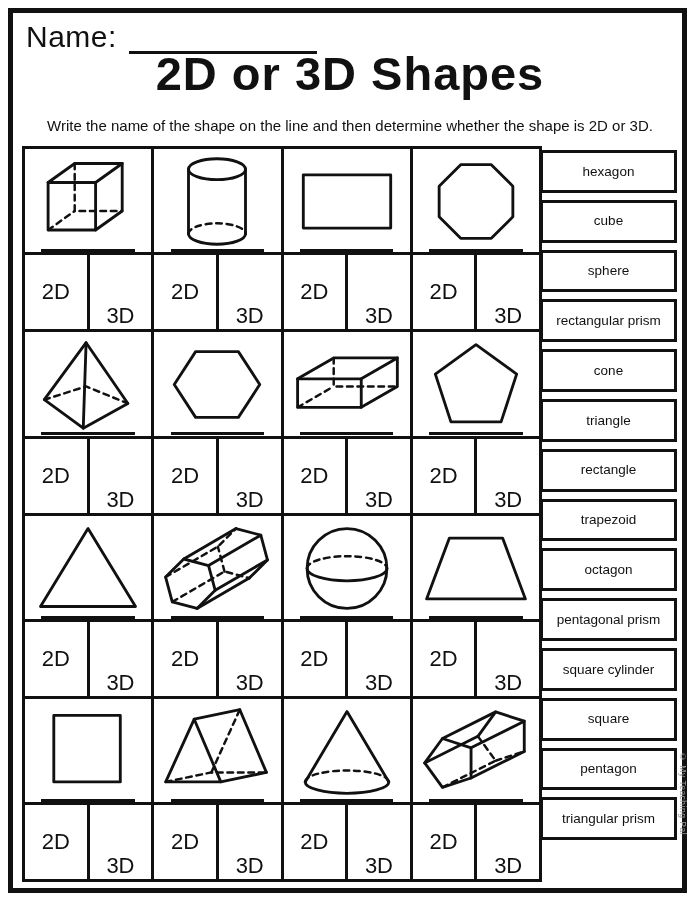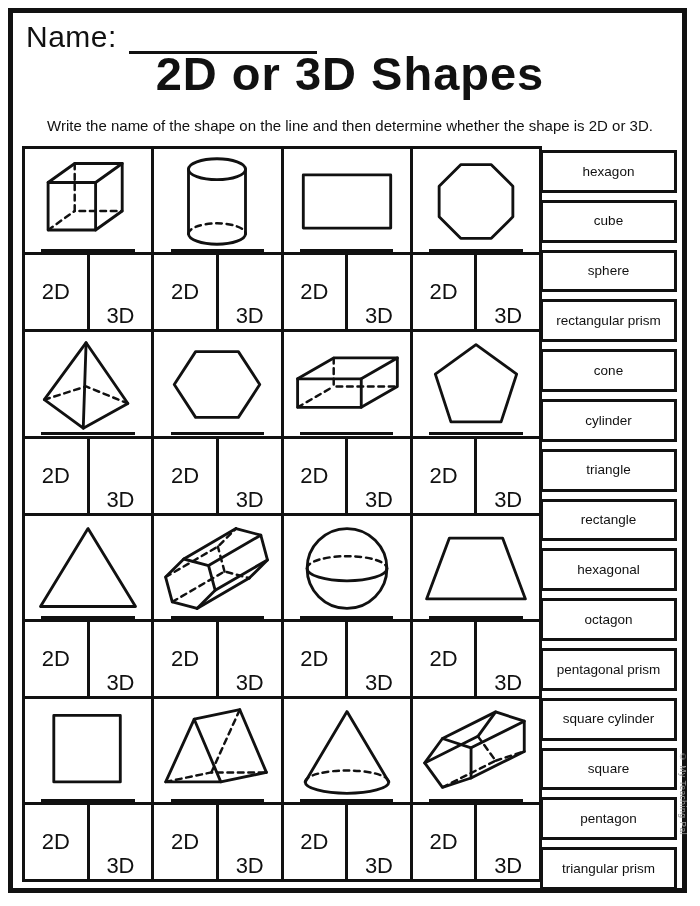--- a/index.html
+++ b/index.html
@@ -325,24 +325,23 @@
   </div>
 
 </div>
 
 <div class="word-bank">
   <div class="word-cell">hexagon</div>
   <div class="word-cell">cube</div>
   <div class="word-cell">sphere</div>
   <div class="word-cell">rectangular prism</div>
   <div class="word-cell">cone</div>
-  <div class="word-cell">cylinder</div>
   <div class="word-cell">triangle</div>
   <div class="word-cell">rectangle</div>
-  <div class="word-cell">hexagonal</div>
+  <div class="word-cell">trapezoid</div>
   <div class="word-cell">octagon</div>
   <div class="word-cell">pentagonal prism</div>
   <div class="word-cell">square cylinder</div>
   <div class="word-cell">square</div>
   <div class="word-cell">pentagon</div>
   <div class="word-cell">triangular prism</div>
 </div>
 
 <div class="credit">© My Teaching Pal</div>
 

